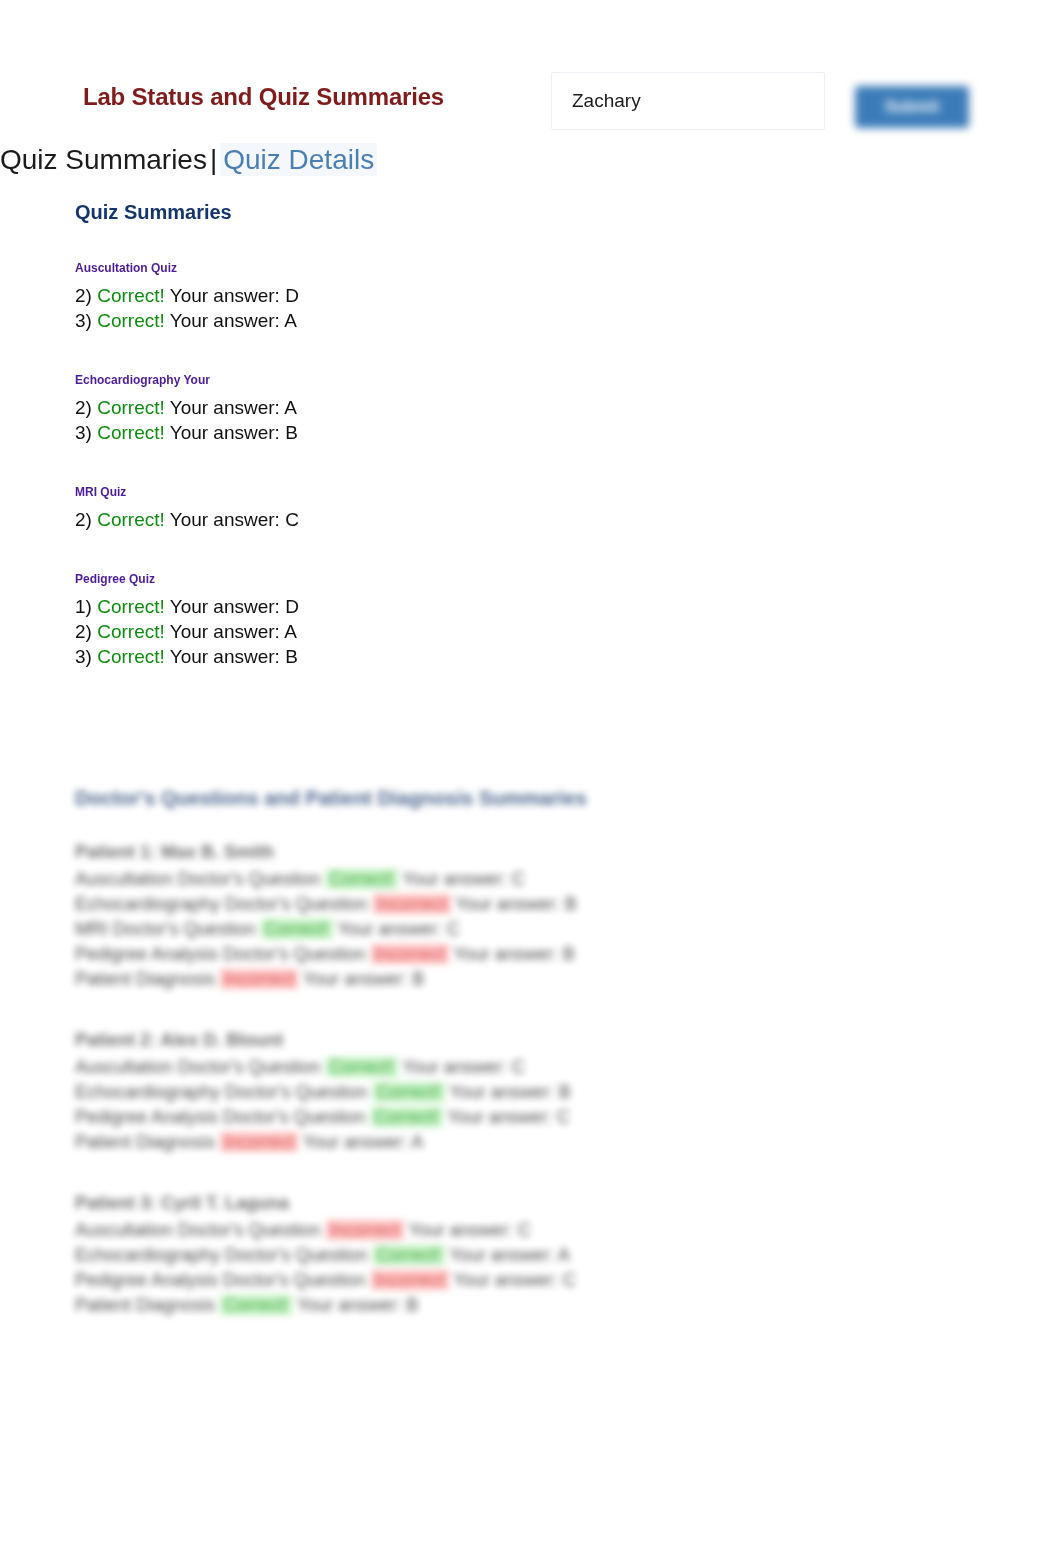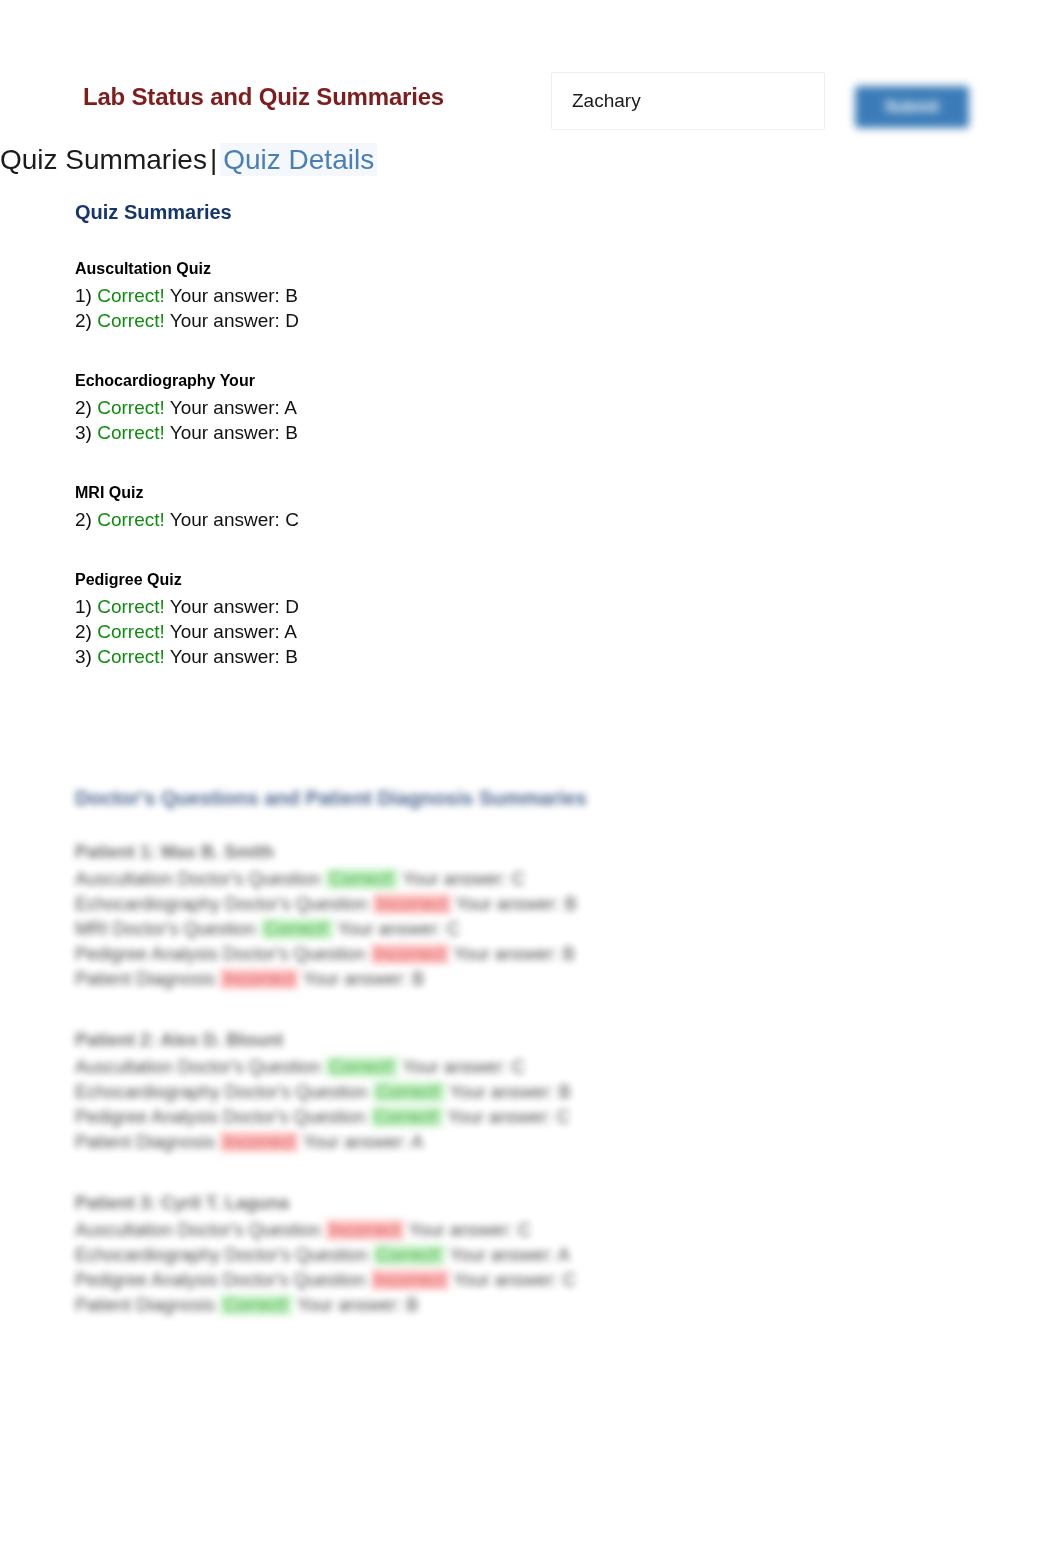--- a/index.html
+++ b/index.html
@@ -108,23 +108,23 @@
     margin: 0 0 32px 0;
     line-height: 24px;
   }
   .quiz-block {
     margin-bottom: 35px;
   }
   .quiz-block:last-of-type {
     margin-bottom: 12px;
   }
   .quiz-name {
-    font-size: 16px;
-    font-weight: bold;
-    color: #000000;
+    font-size: 12px;
+    font-weight: bold;
+    color: #4c1d95;
     line-height: 25px;
     margin-bottom: 2px;
   }
   .quiz-row {
     font-size: 19px;
     color: #111111;
     line-height: 25px;
     white-space: nowrap;
   }
   .result-correct {
@@ -189,22 +189,22 @@
 
 <div class="nav-line">
   <span class="nav-current">Quiz Summaries</span><span class="nav-sep">|</span><a class="nav-link" href="#">Quiz Details</a>
 </div>
 
 <div class="content">
   <div class="section-heading">Quiz Summaries</div>
   <div id="quiz-list">
       <div class="quiz-block">
         <div class="quiz-name">Auscultation Quiz</div>
-        <div class="quiz-row"><span>1)</span> <span class="result-correct">Correct!</span> <span>Your answer:</span> <span>B</span></div>
         <div class="quiz-row"><span>2)</span> <span class="result-correct">Correct!</span> <span>Your answer:</span> <span>D</span></div>
+        <div class="quiz-row"><span>3)</span> <span class="result-correct">Correct!</span> <span>Your answer:</span> <span>A</span></div>
       </div>
       <div class="quiz-block">
         <div class="quiz-name">Echocardiography Your</div>
         <div class="quiz-row"><span>2)</span> <span class="result-correct">Correct!</span> <span>Your answer:</span> <span>A</span></div>
         <div class="quiz-row"><span>3)</span> <span class="result-correct">Correct!</span> <span>Your answer:</span> <span>B</span></div>
       </div>
       <div class="quiz-block">
         <div class="quiz-name">MRI Quiz</div>
         <div class="quiz-row"><span>2)</span> <span class="result-correct">Correct!</span> <span>Your answer:</span> <span>C</span></div>
       </div>

